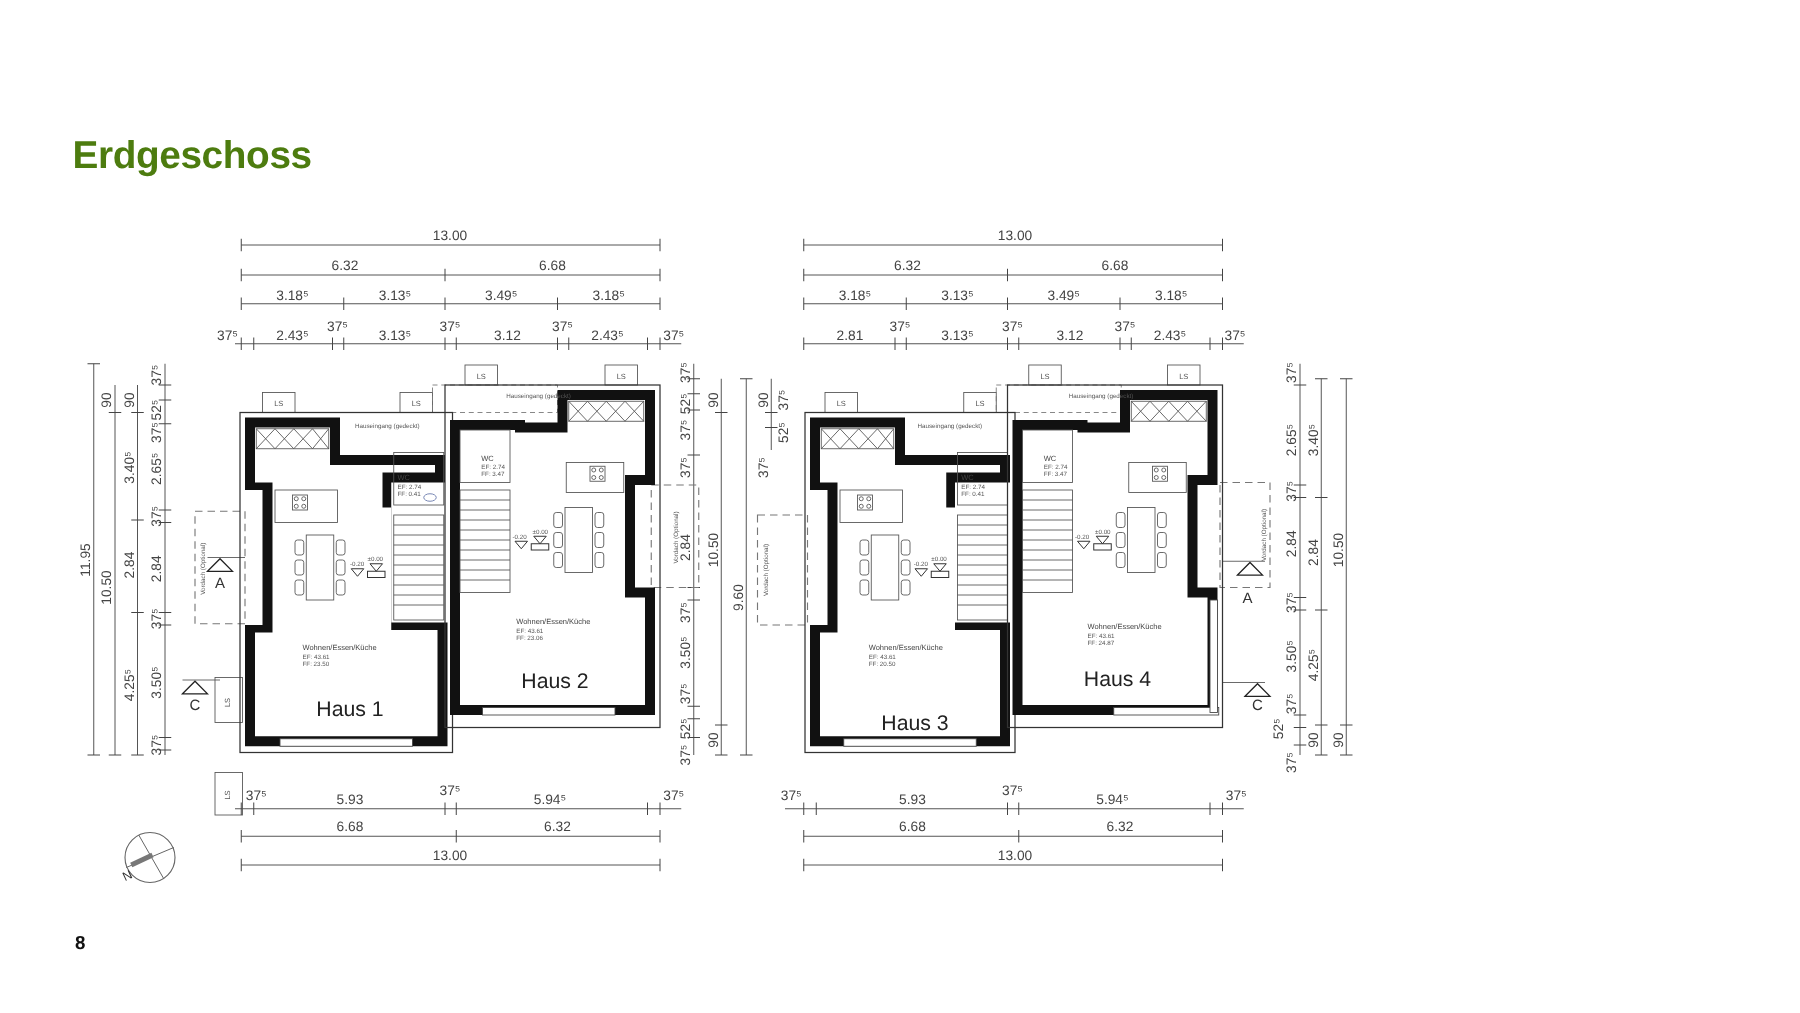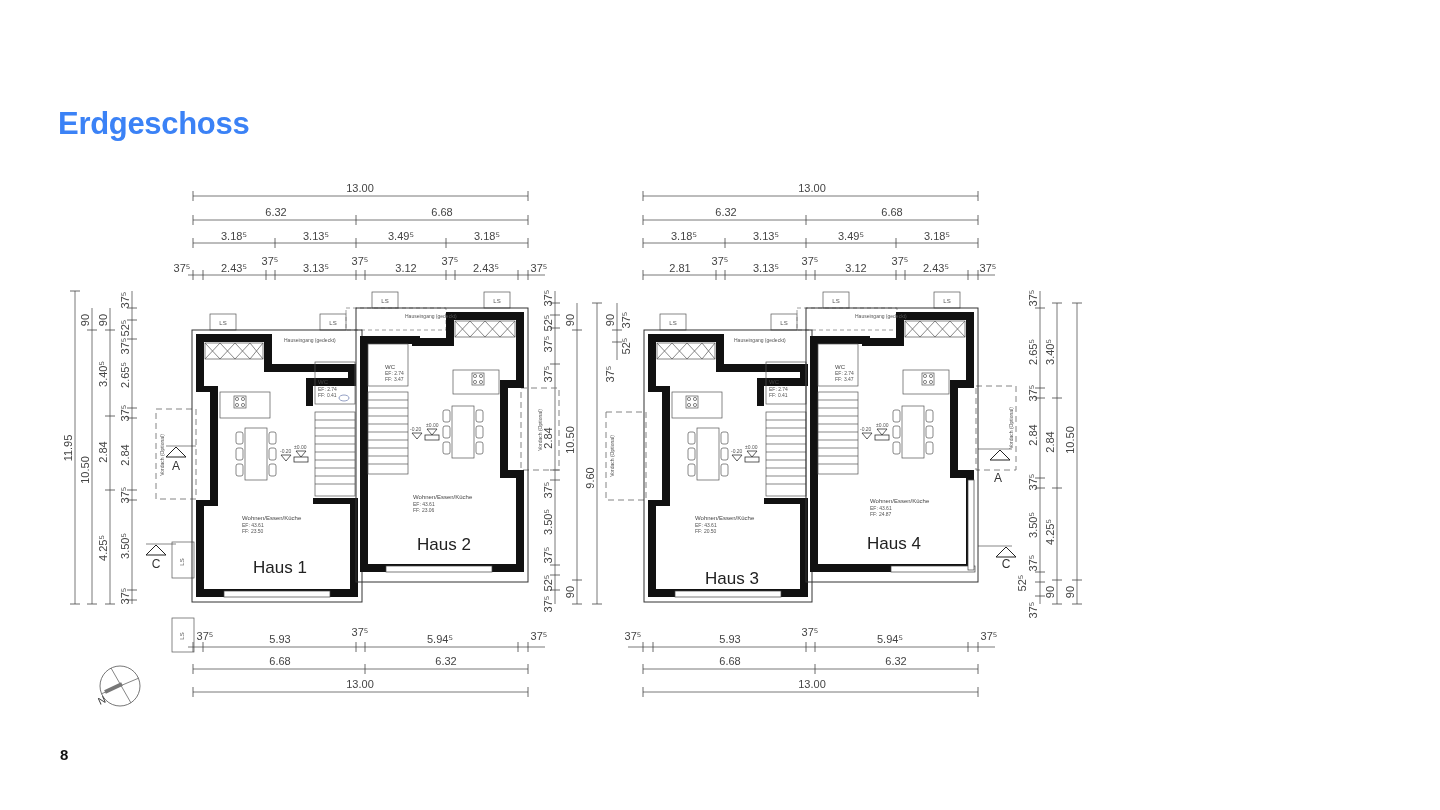--- a/index.html
+++ b/index.html
@@ -1,17 +1,17 @@
 <!DOCTYPE html>
 <html><head>
 <meta charset="utf-8">
 <style>
   html, body { margin:0; padding:0; background:#ffffff; }
   body { width:1440px; height:810px; position:relative; overflow:hidden; font-family:"Liberation Sans", sans-serif; color:#2b2b2b; }
-  .title { position:absolute; left:58px; top:106px; font-size:31px; font-weight:bold; color:#3b82f6; letter-spacing:-0.3px; margin:0; }
+  .title { position:absolute; left:58px; top:106px; font-size:31px; font-weight:bold; color:#4d7c0f; letter-spacing:-0.3px; margin:0; }
   .page-num { position:absolute; left:60px; top:746px; font-size:15px; font-weight:bold; color:#111; }
   svg.plan { position:absolute; left:0; top:0; }
   svg text { font-family:"Liberation Sans", sans-serif; fill:#333; }
   .dim { stroke:#555; stroke-width:0.8; fill:none; }
   .tick { stroke:#444; stroke-width:0.8; }
   .dimtxt { font-size:11px; fill:#444; }
   .wall { fill:#111; }
   .outline { fill:none; stroke:#333; stroke-width:1; }
   .thin { fill:none; stroke:#555; stroke-width:0.7; }
   .dash { fill:none; stroke:#777; stroke-width:0.9; stroke-dasharray:6 4; }

